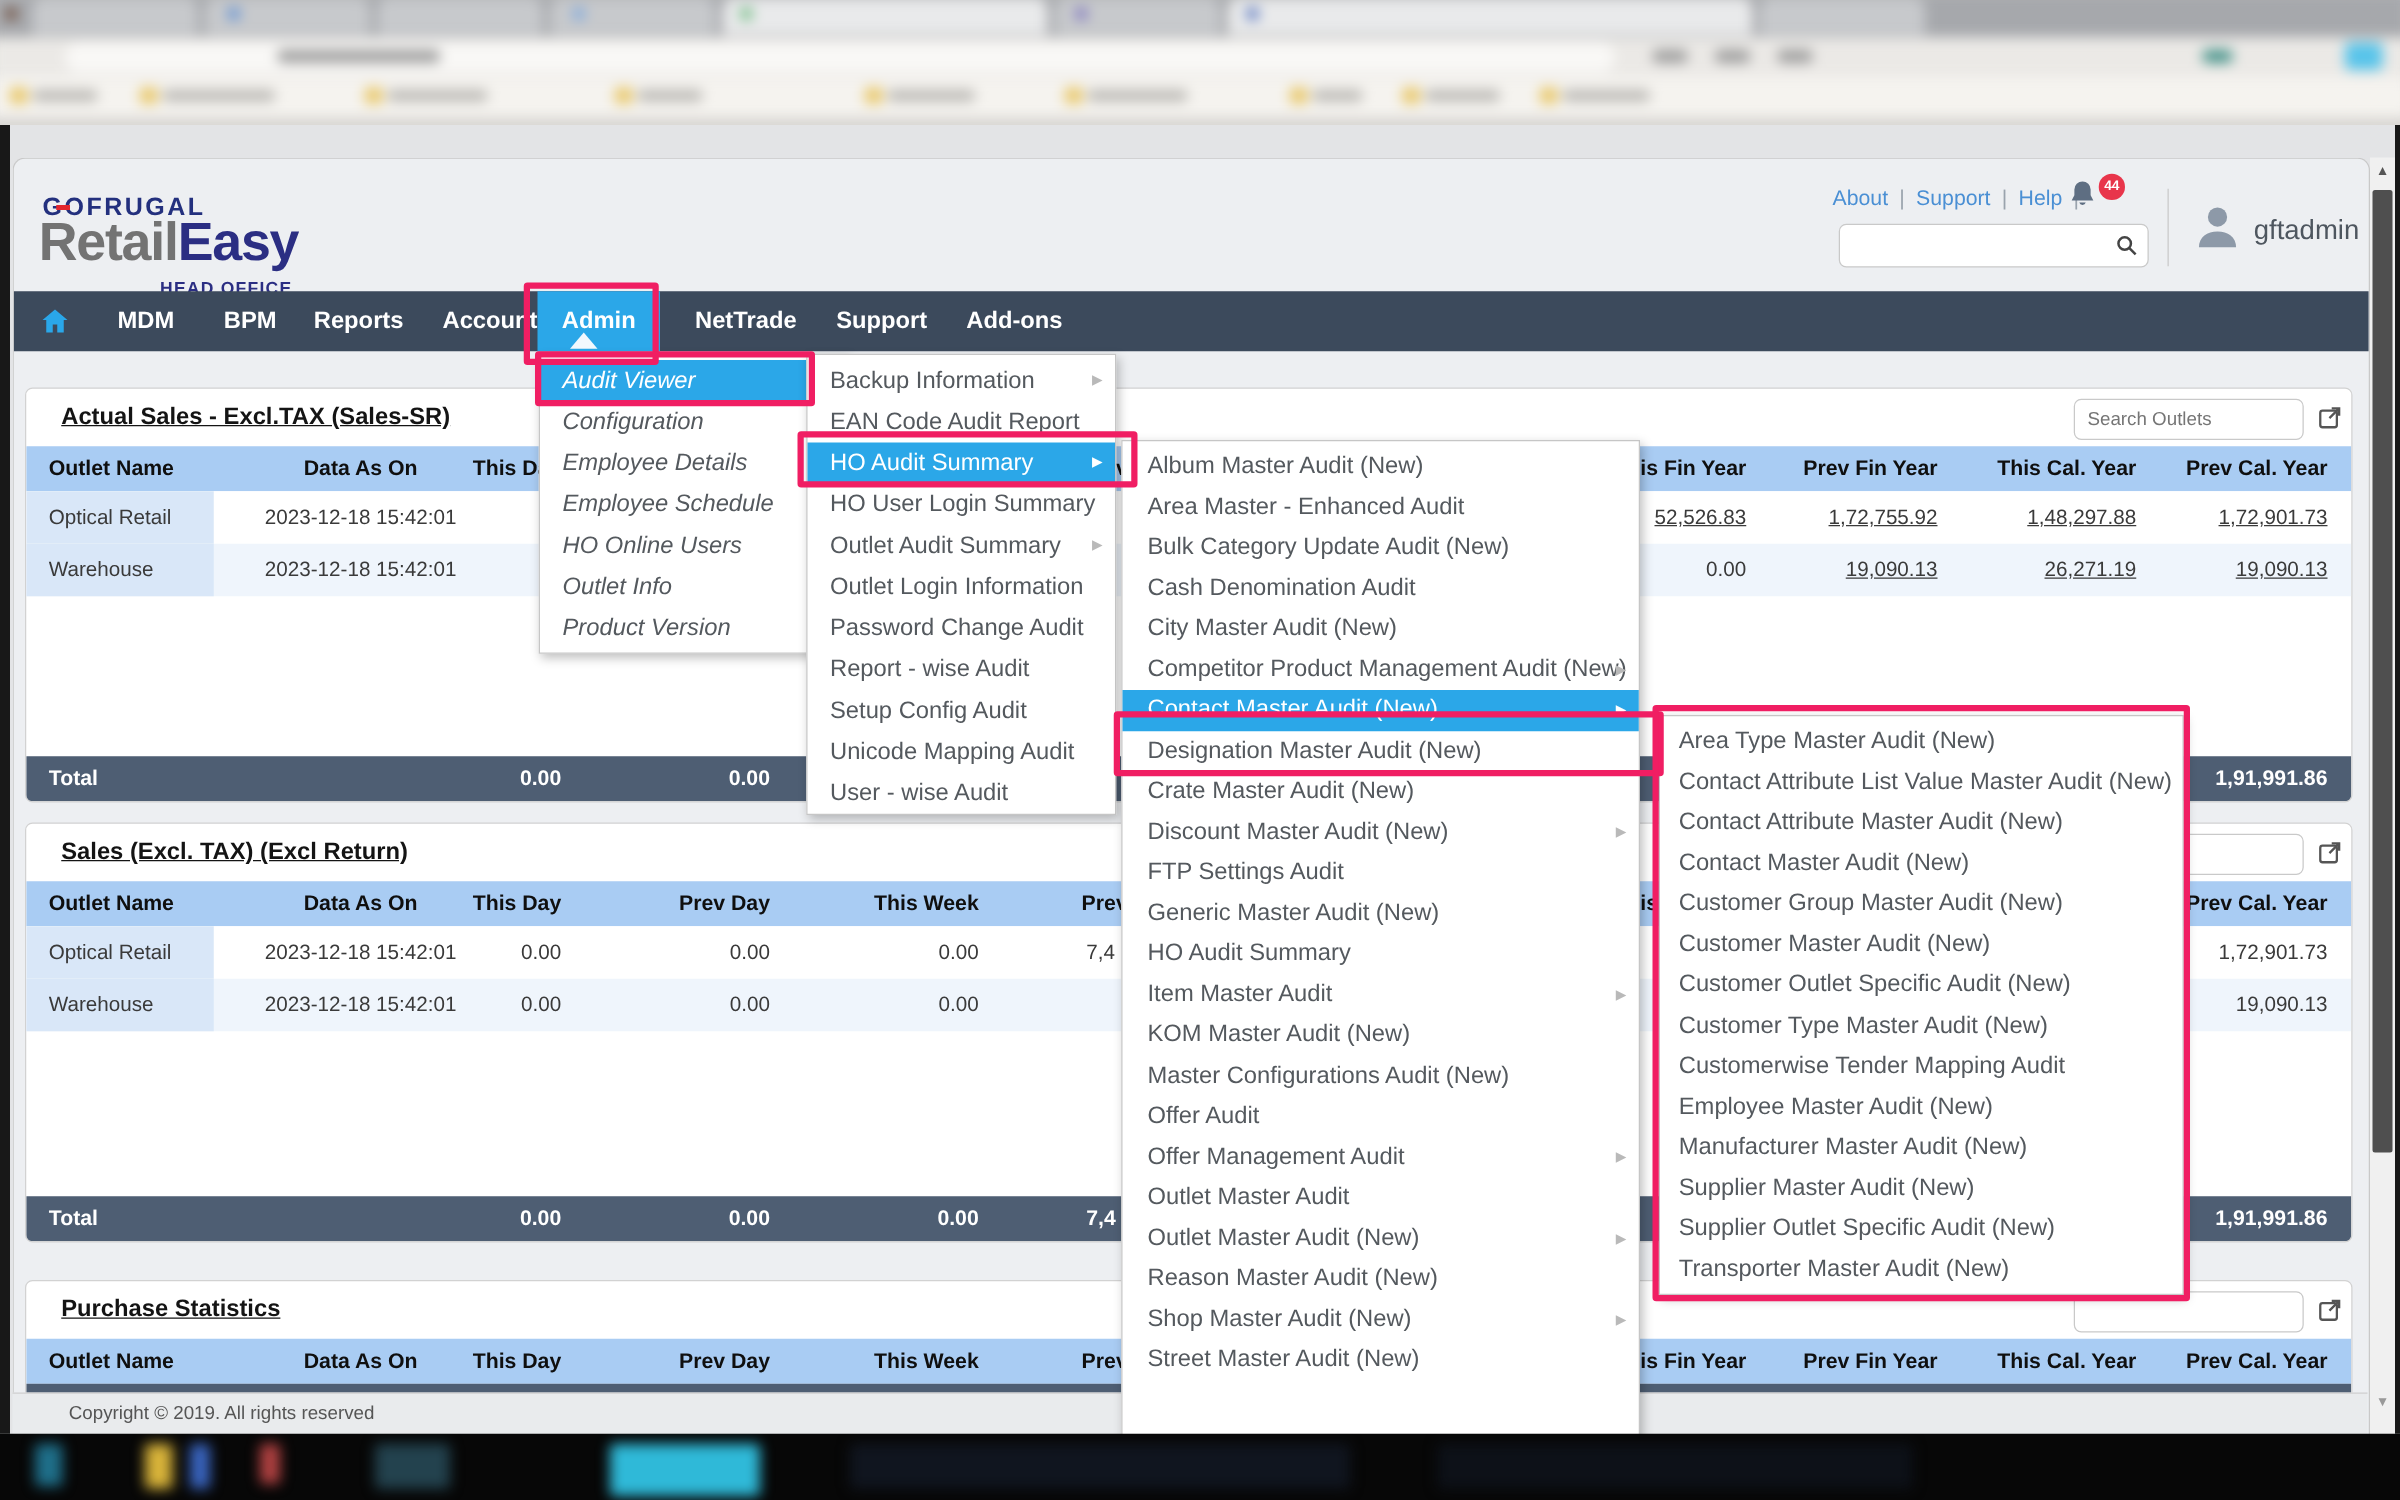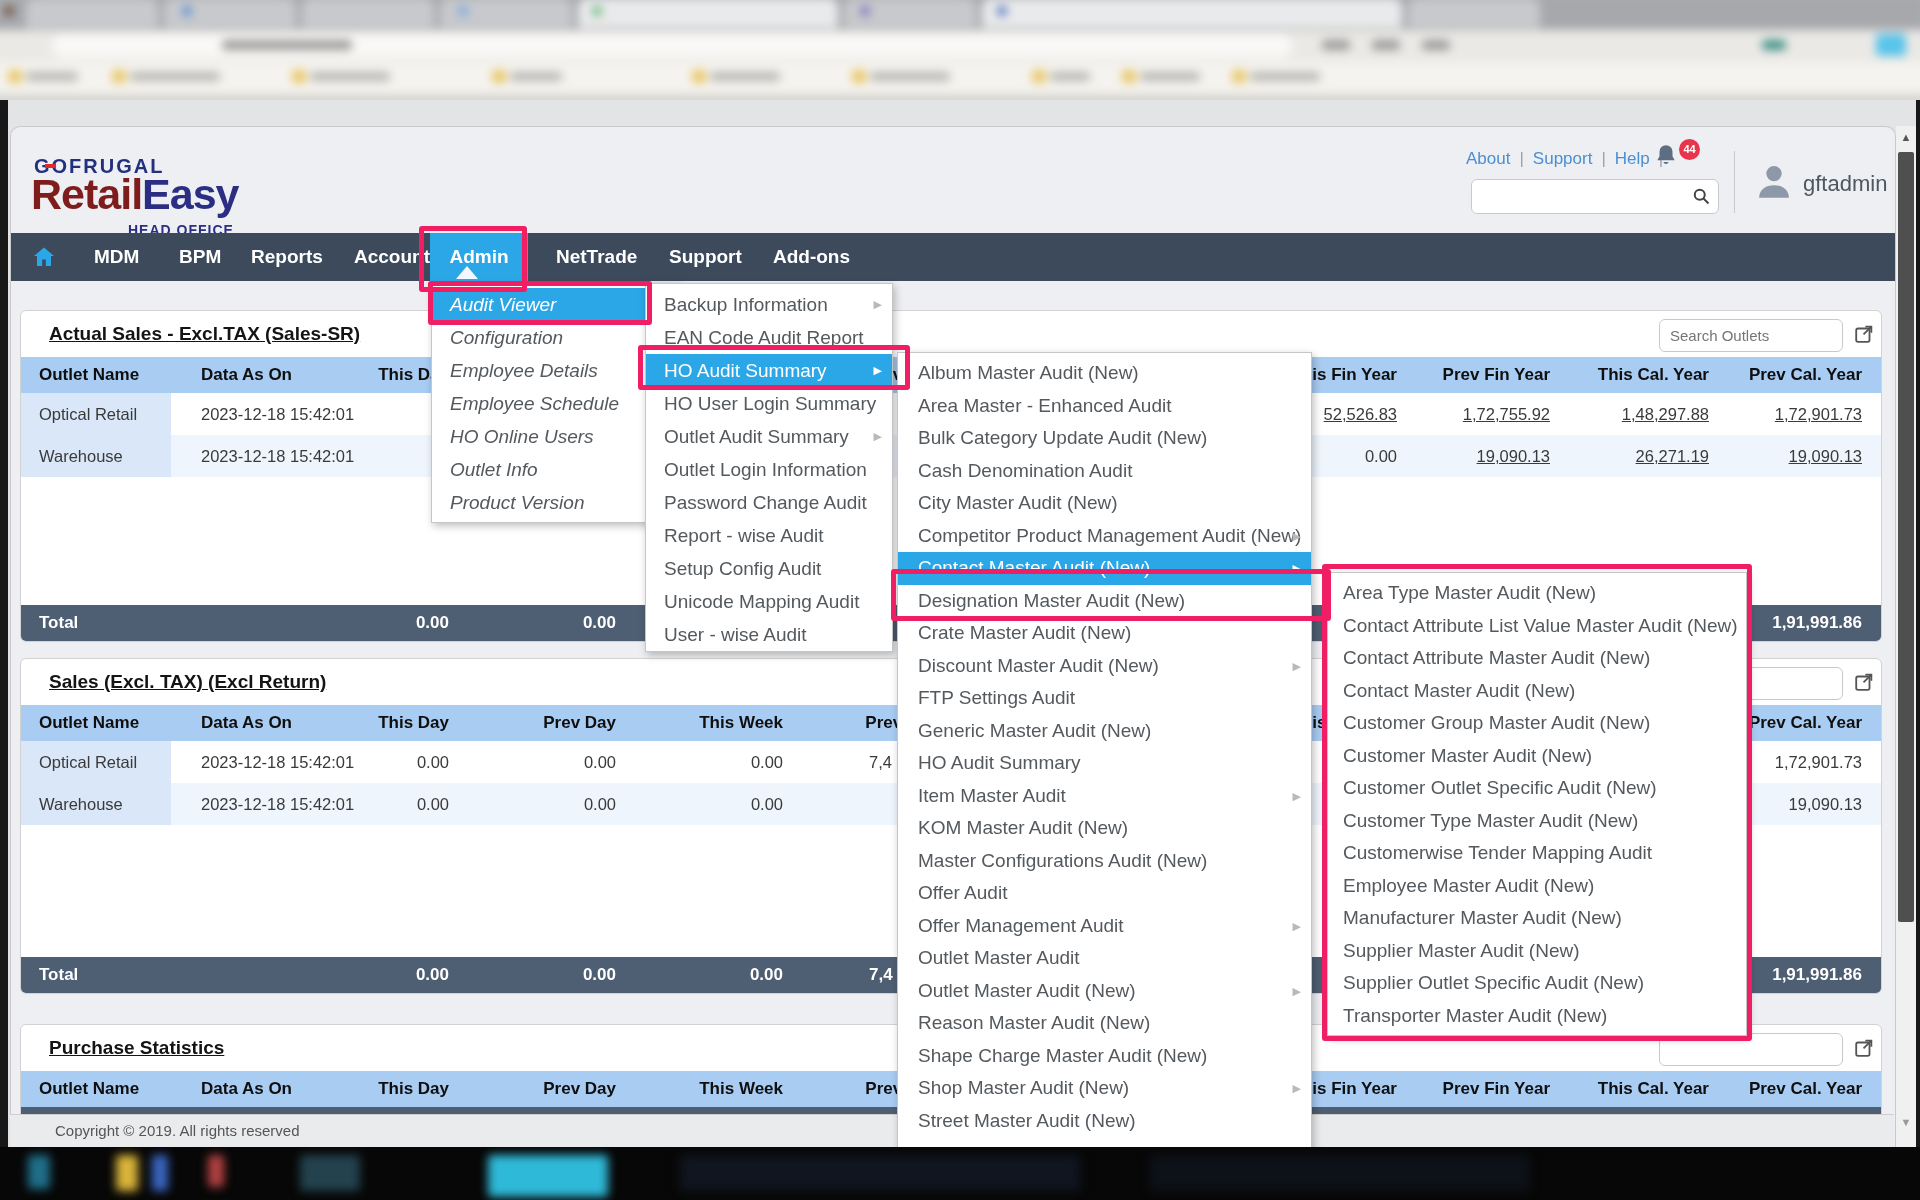--- a/index.html
+++ b/index.html
@@ -25,21 +25,21 @@
   
   #sideL{left:0;top:100px;width:8px;height:1047px;background:#181818;z-index:2;}
   #sideR{left:1916px;top:100px;width:4px;height:1047px;background:#181818;z-index:2;}
   #pagebg{left:8px;top:100px;width:1908px;height:1047px;background:#e3e4e6;z-index:1;}
   #card{left:10px;top:126px;width:1884px;height:1021px;background:#edeff2;border:1px solid #c9c9c9;border-bottom:none;border-radius:10px 10px 0 0;z-index:1;overflow:hidden;}
 
   
   #brand1{left:23px;top:28px;font-size:20px;font-weight:bold;letter-spacing:2px;color:#23307e;}
   #brandAccent{left:34px;top:37px;width:11px;height:4px;background:#e3272e;}
   #brand2{left:20px;top:44px;font-size:43px;font-weight:bold;letter-spacing:-1px;line-height:46px;}
-  #brand2 .r{color:#7f1d1d;} #brand2 .b{color:#2b2e83;}
+  #brand2 .r{color:#737373;} #brand2 .b{color:#2b2e83;}
   #brand3{left:117px;top:95px;font-size:14px;font-weight:bold;letter-spacing:1px;color:#2b2e83;}
   #swoosh{left:112px;top:108px;width:112px;height:7px;border-bottom:3px solid #e3272e;border-radius:0 0 100% 100%;}
   #hdrlinks{left:1455px;top:20px;width:250px;height:24px;font-size:17px;color:#4a8fd4;display:flex;gap:9px;align-items:center;}
   #hdrlinks .sep{color:#9aa3ad;}
   #hdrlinks a{color:#4a8fd4;text-decoration:none;}
   #bellwrap{left:1642px;top:16px;width:30px;height:30px;}
   #badge{left:1668px;top:12px;min-width:21px;height:21px;border-radius:11px;background:#e8354b;color:#fff;font-size:11px;font-weight:bold;text-align:center;line-height:21px;z-index:3;}
   #hsearch{left:1460px;top:52px;width:246px;height:33px;background:#fff;border:1px solid #c9c9c9;border-radius:6px;}
   #hsearch input{position:absolute;left:8px;top:3px;width:200px;height:25px;border:none;outline:none;font-size:15px;background:transparent;}
   #hsearch .mag{position:absolute;right:7px;top:6px;width:20px;height:20px;}
@@ -64,21 +64,21 @@
   .thead{position:absolute;left:0;top:46px;width:100%;height:36px;background:#a9ccf3;}
   .thead span{position:absolute;top:0;line-height:36px;font-size:17px;font-weight:bold;color:#0f0f0f;white-space:nowrap;}
   .trow{position:absolute;left:0;width:100%;height:42px;}
   .trow span{position:absolute;top:0;line-height:42px;font-size:16.5px;color:#3a3a3a;white-space:nowrap;}
   .r1{top:82px;background:#ffffff;} .r2{top:124px;background:#eff5fc;}
   .c1shade{position:absolute;left:0;top:0;width:150px;height:100%;background:#d9e7f8;}
   .ttotal{position:absolute;left:0;width:100%;height:36px;background:#4e5e73;}
   .ttotal span{position:absolute;top:0;line-height:36px;font-size:17px;font-weight:bold;color:#fff;white-space:nowrap;}
   #t1 .ttotal{top:294px;} #t2 .ttotal{top:298px;} #t3 .ttotal{top:82px;}
   .cc1{left:18px;width:160px;text-align:left;}
-  .cc2{left:180px;width:175px;text-align:left;}
+  .cc2{left:180px;width:175px;text-align:center;}
   .cc3{left:278px;width:150px;text-align:right;}
   .cc4{left:445px;width:150px;text-align:right;}
   .cc5{left:612px;width:150px;text-align:right;}
   .cc6{left:780px;width:150px;text-align:right;}
   .cc7{left:1226px;width:150px;text-align:right;}
   .cc8{left:1379px;width:150px;text-align:right;}
   .cc9{left:1538px;width:150px;text-align:right;}
   .cc10{left:1691px;width:150px;text-align:right;}
   .cc6f{left:848px;width:90px;text-align:left;}
   .u{text-decoration:underline;cursor:pointer;}
@@ -419,21 +419,20 @@
     <div class="mi"><span>Generic Master Audit (New)</span></div>
     <div class="mi"><span>HO Audit Summary</span></div>
     <div class="mi"><span>Item Master Audit</span><span class="sub">▶</span></div>
     <div class="mi"><span>KOM Master Audit (New)</span></div>
     <div class="mi"><span>Master Configurations Audit (New)</span></div>
     <div class="mi"><span>Offer Audit</span></div>
     <div class="mi"><span>Offer Management Audit</span><span class="sub">▶</span></div>
     <div class="mi"><span>Outlet Master Audit</span></div>
     <div class="mi"><span>Outlet Master Audit (New)</span><span class="sub">▶</span></div>
     <div class="mi"><span>Reason Master Audit (New)</span></div>
-    <div class="mi"><span>Shape Charge Master Audit (New)</span></div>
     <div class="mi"><span>Shop Master Audit (New)</span><span class="sub">▶</span></div>
     <div class="mi"><span>Street Master Audit (New)</span></div>
   </div>
 
   <div class="menu" id="m4">
     <div class="mi"><span>Area Type Master Audit (New)</span></div>
     <div class="mi"><span>Contact Attribute List Value Master Audit (New)</span></div>
     <div class="mi"><span>Contact Attribute Master Audit (New)</span></div>
     <div class="mi"><span>Contact Master Audit (New)</span></div>
     <div class="mi"><span>Customer Group Master Audit (New)</span></div>

